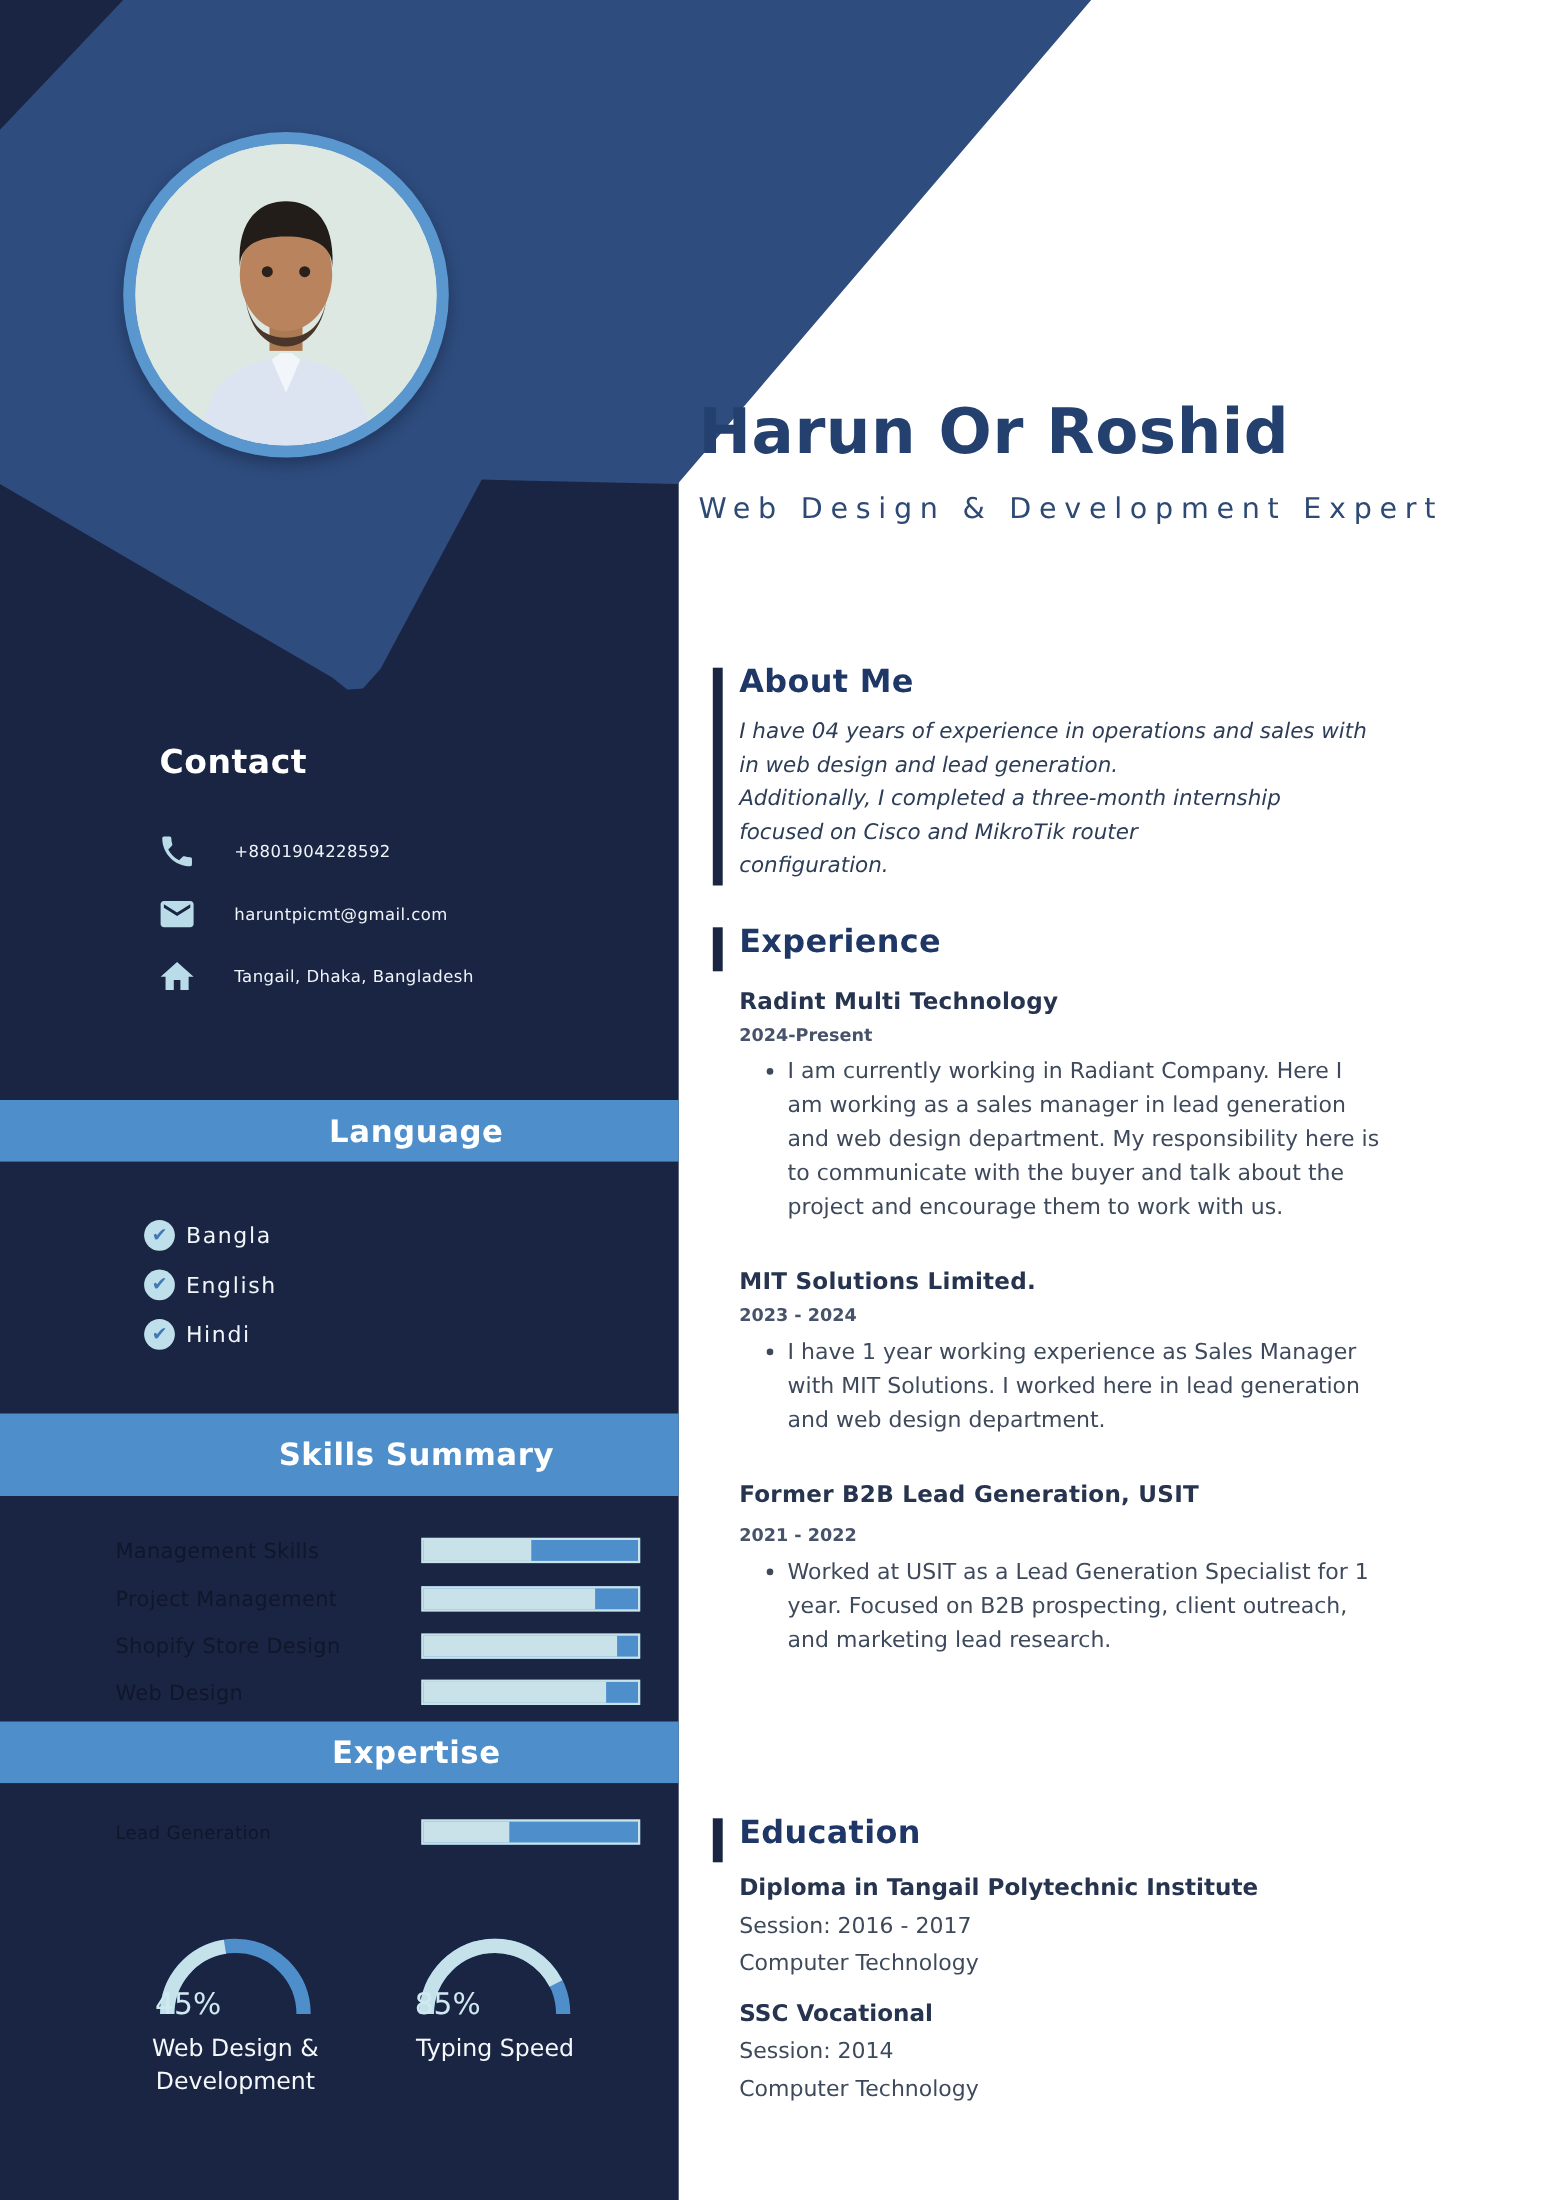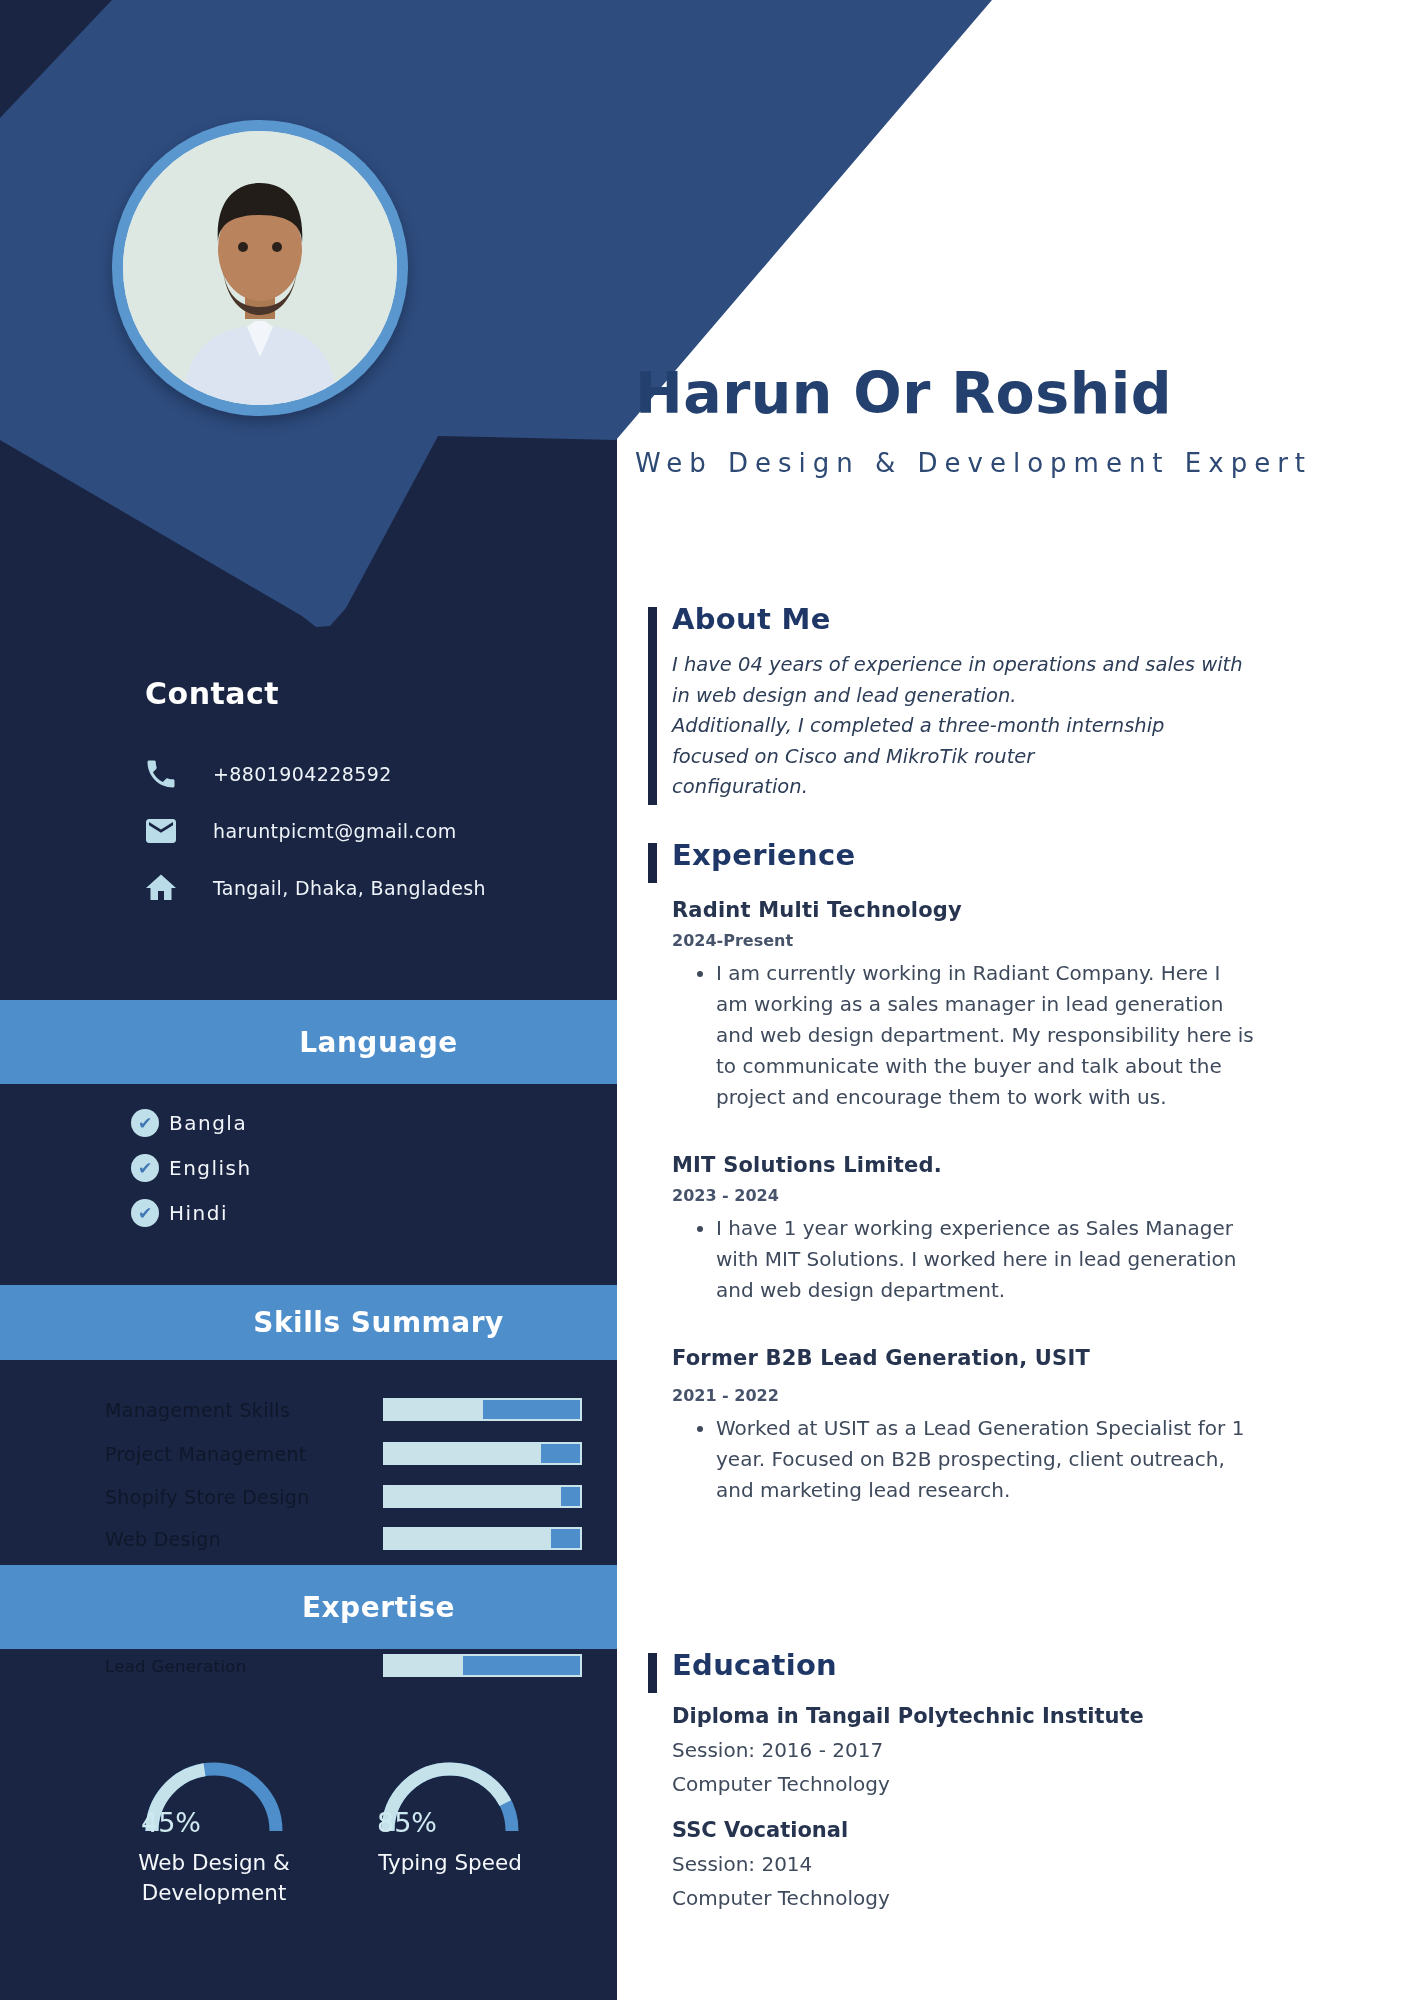--- a/index.html
+++ b/index.html
@@ -10,22 +10,22 @@
   .diamond{position:absolute;left:0;top:0;width:1414px;height:700px;background:#2e4c7e;
            clip-path:polygon(0px 118px,112px 0px,992px 0px,616px 440px,438px 436px,346px 608px,330px 626px,316px 627px,302px 616px,0px 440px);
            filter:drop-shadow(10px 8px 10px rgba(25,28,48,.45));}
   .photo-ring{position:absolute;left:112px;top:120px;width:296px;height:296px;border-radius:50%;
               background:#5b97cf;box-shadow:0 6px 14px rgba(10,15,35,.35);}
   .photo{position:absolute;left:11px;top:11px;width:274px;height:274px;border-radius:50%;background:#dde8e3;overflow:hidden;}
   
   .contact-heading{position:absolute;left:145px;top:676px;color:#fff;font-size:30px;font-weight:bold;letter-spacing:.5px;}
   .contact-row{position:absolute;left:143px;width:440px;height:44px;display:flex;align-items:center;color:#eef4f9;}
   .contact-icon{width:46px;flex:0 0 46px;color:#b9dce8;display:flex;align-items:center;}
-  .contact-text{font-size:19px;letter-spacing:.4px;margin-left:24px;white-space:nowrap;}
-  .banner{position:absolute;left:0;width:617px;height:84px;background:#4e8ecb;display:flex;align-items:center;justify-content:center;}
+  .contact-text{font-size:15px;letter-spacing:.4px;margin-left:24px;white-space:nowrap;}
+  .banner{position:absolute;left:0;width:617px;height:56px;background:#4e8ecb;display:flex;align-items:center;justify-content:center;}
   .banner span{color:#fff;font-size:28px;font-weight:bold;letter-spacing:.5px;margin-left:140px;}
   .lang-item{position:absolute;left:131px;display:flex;align-items:center;height:36px;}
   .check-circle{width:28px;height:28px;border-radius:50%;background:#bfe0ea;color:#4178b5;font-size:17px;font-weight:bold;
                 display:flex;align-items:center;justify-content:center;}
   .lang-label{color:#f2f6fa;font-size:20px;letter-spacing:1.5px;margin-left:10px;}
   .skill-row{position:absolute;left:105px;width:480px;height:24px;display:flex;align-items:center;}
   .skill-label{color:#0f172a;font-size:19px;letter-spacing:.3px;white-space:nowrap;}
   .skill-row.small .skill-label{font-size:16.5px;}
   .skill-bar{position:absolute;left:278px;top:0;width:195px;height:19px;background:#4e8ecb;border:2px solid #c9e3ea;}
   .skill-fill{height:100%;background:#c9e1e8;}

